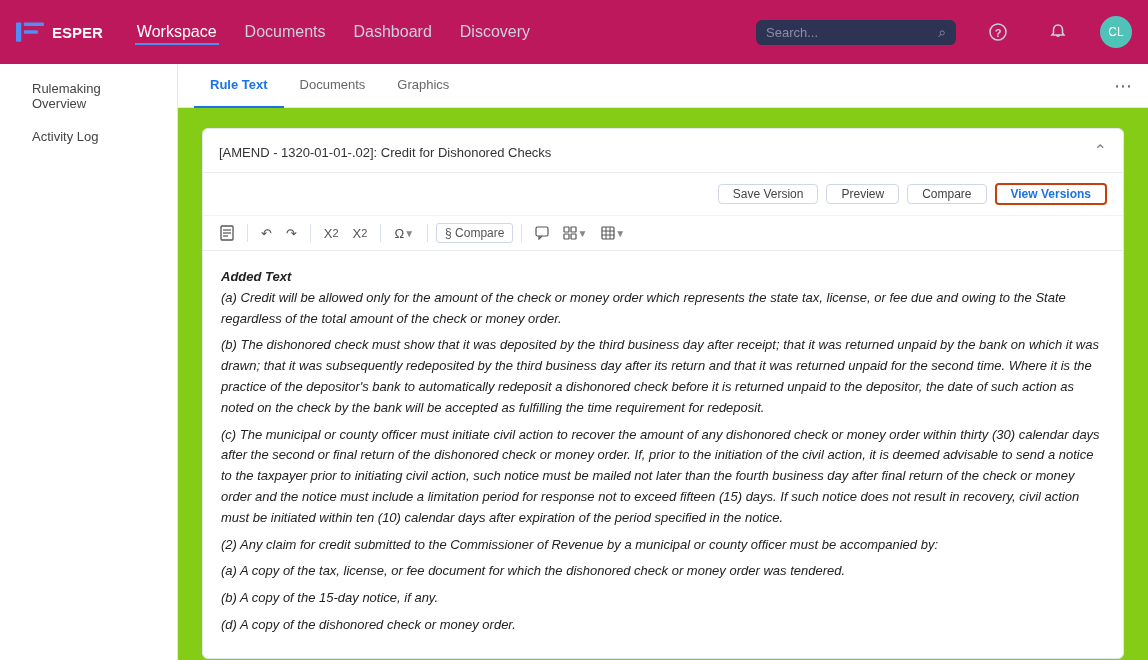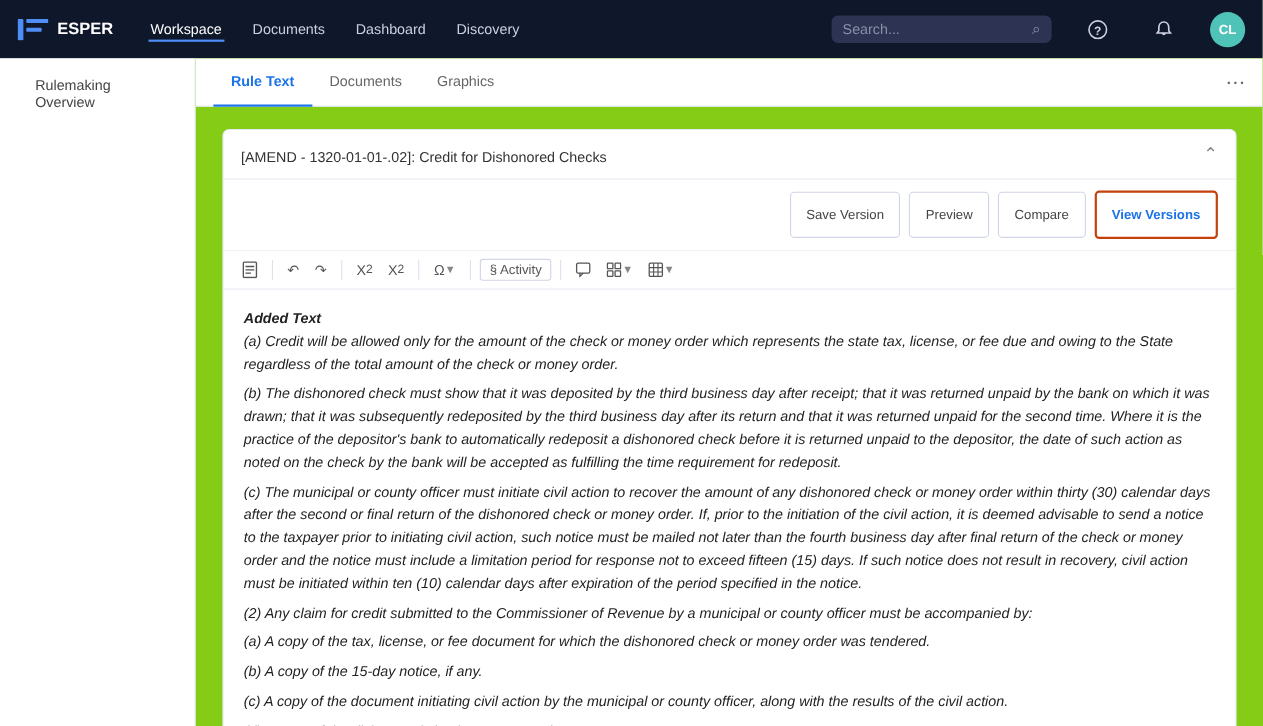--- a/index.html
+++ b/index.html
@@ -1,34 +1,34 @@
 <!DOCTYPE html>
 <html><head>
   <meta charset="utf-8">
   <style>
     * { box-sizing: border-box; margin: 0; padding: 0; }
     body { font-family: -apple-system, BlinkMacSystemFont, 'Segoe UI', sans-serif; font-size: 13px; background: #f5f6fa; color: #333; height: 660px; overflow: hidden; display: flex; flex-direction: column; }
 
     
     .topnav {
-      display: flex; align-items: center; background: #0f172a; height: 53px; padding: 0 16px; gap: 24px; flex-shrink: 0;
+      display: flex; align-items: center; background: #be185d; height: 64px; padding: 0 16px; gap: 24px; flex-shrink: 0;
     }
     .topnav-logo { display: flex; align-items: center; gap: 8px; color: #fff; font-weight: 700; font-size: 15px; margin-right: 8px; }
     .topnav-logo .logo-icon { width: 28px; height: 20px; }
-    .topnav-link { color: #ccd0e0; font-size: 13px; text-decoration: none; padding: 4px 2px; cursor: pointer; }
+    .topnav-link { color: #ccd0e0; font-size: 16px; text-decoration: none; padding: 4px 2px; cursor: pointer; }
     .topnav-link.active { color: #fff; border-bottom: 2px solid #4f8ef7; padding-bottom: 2px; }
     .topnav-spacer { flex: 1; }
     .search-bar {
       display: flex; align-items: center; background: #2d3352; border-radius: 6px; padding: 4px 10px; gap: 6px; width: 200px;
     }
     .search-bar input { background: transparent; border: none; outline: none; color: #ccd0e0; font-size: 13px; width: 100%; }
     .search-bar input::placeholder { color: #888fa8; }
     .search-icon-btn { color: #888fa8; font-size: 14px; cursor: pointer; }
     .topnav-icon-btn { background: none; border: none; cursor: pointer; color: #ccd0e0; font-size: 16px; width: 36px; height: 36px; display: flex; align-items: center; justify-content: center; border-radius: 50%; }
-    .user-avatar { width: 32px; height: 32px; background: #4fc3b8; border-radius: 50%; display: flex; align-items: center; justify-content: center; color: #fff; font-weight: 700; font-size: 12px; cursor: pointer; }
+    .user-avatar { width: 32px; height: 32px; background: #4fc3b8; border-radius: 50%; display: flex; align-items: center; justify-content: center; color: #fff; font-weight: 400; font-size: 12px; cursor: pointer; }
 
     
     .main-layout { display: flex; flex: 1; overflow: hidden; }
 
     
     .sidebar { width: 178px; background: #fff; border-right: 1px solid #e2e6ef; display: flex; flex-direction: column; flex-shrink: 0; padding-top: 8px; }
     .sidebar-item { padding: 9px 32px; font-size: 13px; color: #444; cursor: pointer; display: flex; align-items: center; gap: 6px; }
     .sidebar-item-expand { margin-left: auto; color: #888; font-size: 11px; }
 
     
@@ -42,21 +42,21 @@
 
     
     .doc-outer { flex: 1; overflow-y: auto; padding: 20px 24px; }
     .doc-card { background: #fff; border: 1px solid #e2e6ef; border-radius: 6px; }
     .doc-card-header { display: flex; align-items: flex-end; padding: 12px 16px; border-bottom: 1px solid #e8eaf0; }
     .doc-card-title { font-size: 13px; color: #333; flex: 1; }
     .doc-card-collapse { background: none; border: none; cursor: pointer; color: #888; font-size: 16px; }
 
     
     .doc-toolbar { display: flex; align-items: center; justify-content: flex-end; padding: 10px 16px; border-bottom: 1px solid #f0f2f8; gap: 8px; }
-    .toolbar-btn { background: #fff; border: 1px solid #d0d5e8; border-radius: 4px; padding: 13px 14px; font-size: 12px; color: #444; cursor: pointer; }
+    .toolbar-btn { background: #fff; border: 1px solid #d0d5e8; border-radius: 4px; padding: 2px 14px; font-size: 12px; color: #444; cursor: pointer; }
     .toolbar-btn.active-version { background: #fff; border: 2px solid #c2410c; color: #1a73e8; font-weight: 600; cursor: pointer; }
 
     
     .editor-toolbar { display: flex; align-items: center; padding: 6px 12px; border-bottom: 1px solid #e8eaf0; gap: 4px; }
     .etool-btn { background: none; border: none; cursor: pointer; color: #555; font-size: 13px; padding: 3px 5px; border-radius: 3px; display: flex; align-items: center; }
     .etool-sep { width: 1px; height: 18px; background: #dde1ee; margin: 0 4px; }
     .etool-subscript { font-size: 11px; }
     .etool-superscript { font-size: 11px; }
     .etool-section { font-size: 12px; color: #555; border: 1px solid #d0d5e8; border-radius: 3px; padding: 2px 8px; cursor: pointer; }
 
@@ -113,20 +113,23 @@
 
   <div class="user-avatar">CL</div>
 </nav>
 
 <div class="main-layout">
 
   <aside class="sidebar">
     <div class="sidebar-item">
       <span>Rulemaking Overview</span>
     </div>
+    <div class="sidebar-item">
+      <span>Activity Log</span>
+    </div>
   </aside>
 
   <main class="content-area">
 
     <div class="tab-bar">
       <div class="tab active">
         <span>Rule Text</span>
       </div>
       <div class="tab">
         <span>Documents</span>
@@ -178,21 +181,21 @@
             <span>X</span>
               <sup class="etool-superscript">2</sup>
           </button>
           <div class="etool-sep"></div>
 
           <button class="etool-btn">
             Ω <span style="font-size:10px; color:#888;">▼</span>
           </button>
           <div class="etool-sep"></div>
 
-          <button class="etool-section etool-btn">§ Activity</button>
+          <button class="etool-section etool-btn">§ Compare</button>
           <div class="etool-sep"></div>
 
           <button class="etool-btn">
             <svg width="14" height="14" viewBox="0 0 14 14" fill="none">
               <rect x="1" y="1" width="12" height="9" rx="1.5" stroke="#555" stroke-width="1.2" fill="none"></rect>
               <path d="M4 10 L4 13 L7 10" stroke="#555" stroke-width="1.2" fill="none"></path>
             </svg>
           </button>
 
           <button class="etool-btn">
@@ -218,21 +221,20 @@
         </div>
 
         <div class="doc-text">
           <span class="added-text-label">Added Text</span>
           <p>(a) Credit will be allowed only for the amount of the check or money order which represents the state tax, license, or fee due and owing to the State regardless of the total amount of the check or money order.</p>
           <p>(b) The dishonored check must show that it was deposited by the third business day after receipt; that it was returned unpaid by the bank on which it was drawn; that it was subsequently redeposited by the third business day after its return and that it was returned unpaid for the second time. Where it is the practice of the depositor's bank to automatically redeposit a dishonored check before it is returned unpaid to the depositor, the date of such action as noted on the check by the bank will be accepted as fulfilling the time requirement for redeposit.</p>
           <p>(c) The municipal or county officer must initiate civil action to recover the amount of any dishonored check or money order within thirty (30) calendar days after the second or final return of the dishonored check or money order. If, prior to the initiation of the civil action, it is deemed advisable to send a notice to the taxpayer prior to initiating civil action, such notice must be mailed not later than the fourth business day after final return of the check or money order and the notice must include a limitation period for response not to exceed fifteen (15) days. If such notice does not result in recovery, civil action must be initiated within ten (10) calendar days after expiration of the period specified in the notice.</p>
           <p>(2) Any claim for credit submitted to the Commissioner of Revenue by a municipal or county officer must be accompanied by:</p>
           <p>(a) A copy of the tax, license, or fee document for which the dishonored check or money order was tendered.</p>
           <p>(b) A copy of the 15-day notice, if any.</p>
-          <p>(c) A copy of the document initiating civil action by the municipal or county officer, along with the results of the civil action.</p>
           <p>(d) A copy of the dishonored check or money order.</p>
 
         </div>
 
       </div>
     </div>
 
   </main>
 </div>
 

